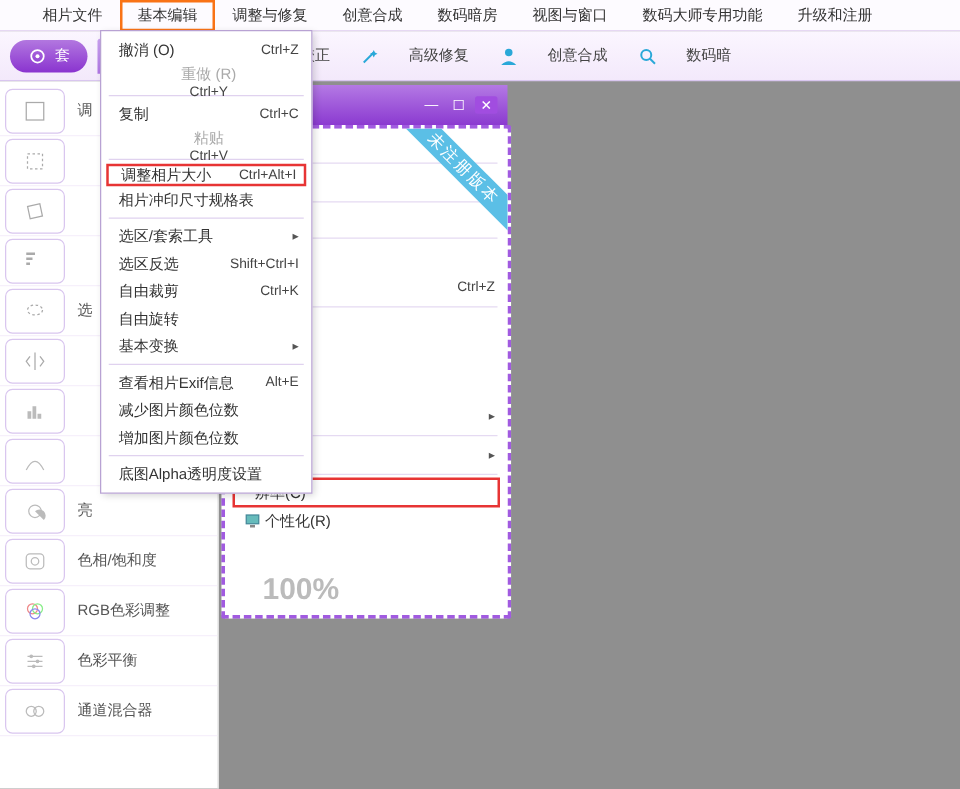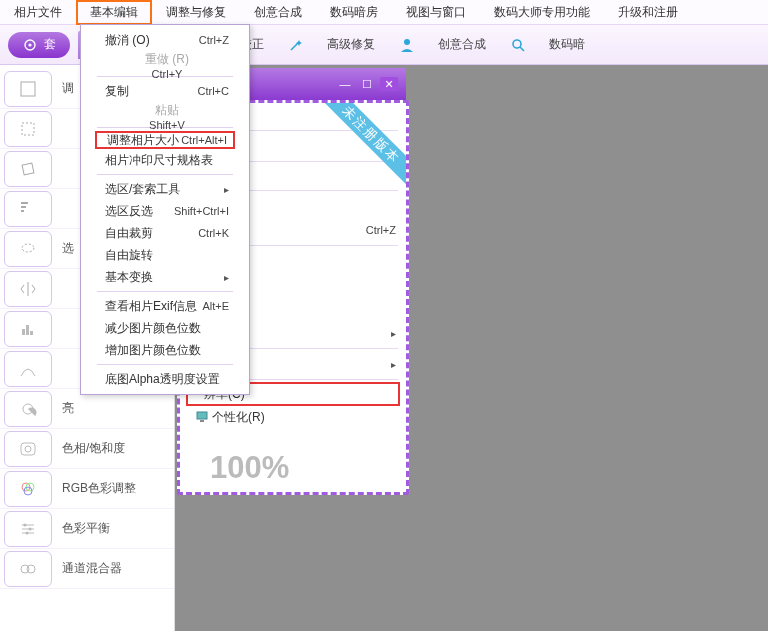--- a/index.html
+++ b/index.html
@@ -1,17 +1,17 @@
 <!DOCTYPE html>
 <html><head>
 <meta charset="utf-8">
 <style>
   * { box-sizing: border-box; margin: 0; padding: 0; font-family: "Microsoft YaHei", Arial, sans-serif; }
   body { width: 768px; height: 631px; background: #8f8f8f; overflow: hidden; position: relative; font-size: 12px; }
-  .menubar { height: 25px; background: #fdfbff; display: flex; align-items: center; border-bottom: 1px solid #e6d8f3; }
+  .menubar { height: 25px; background: #fdfbff; display: flex; align-items: center; border-bottom: 1px solid #e6d8f3; padding-left: 20px; }
   .menubar .mitem { padding: 0 14px; height: 25px; line-height: 25px; color: #333; cursor: default; }
   .menubar .mitem.highlight { border: 2px solid #f97316; line-height: 21px; padding: 0 12px; }
   .toolbar { height: 40px; background: linear-gradient(#fbf6ff,#f3e9fb); border-bottom: 1px solid #d9c6ef; display: flex; align-items: center; padding-left: 8px; }
   .tb-pill { background: linear-gradient(#b277e0,#8a34cf); color: #fff; height: 26px; border-radius: 13px; padding: 0 14px; display: flex; align-items: center; gap: 6px; font-size: 12px; margin-right: 8px; }
   .tb-tab { height: 28px; display: flex; align-items: center; gap: 23px; padding: 0 12px; color: #444; }
   .tb-tab.active { background: linear-gradient(#caa2f1,#b077e4); color: #fff; border-radius: 2px 2px 0 0; }
   .tb-icon { width: 16px; height: 16px; display: inline-flex; align-items: center; justify-content: center; }
   .workarea { position: absolute; top: 65px; left: 0; right: 0; bottom: 0; display: flex; }
   .sidebar { width: 175px; background: #fff; border-right: 1px solid #ddd; padding-top: 4px; overflow: hidden; }
   .sb-row { display: flex; align-items: center; height: 40px; border-bottom: 1px solid #f6f0fb; }
@@ -23,22 +23,22 @@
   .winbtn { width: 18px; height: 14px; color: #fff; display: inline-flex; align-items: center; justify-content: center; font-size: 11px; }
   .winbtn.close { background: #a14de0; border-radius: 2px; }
   .ribbon { position: absolute; top: 0; right: 0; width: 90px; height: 90px; overflow: hidden; pointer-events: none; }
   .ribbon span { position: absolute; display: block; width: 130px; transform: rotate(45deg); top: 22px; right: -30px; background: #5bbfe6; color: #fff; text-align: center; font-size: 13px; line-height: 20px; letter-spacing: 2px; }
   .ctx-list { padding-top: 24px; }
   .ctx-row { display: flex; align-items: center; height: 24px; padding: 0 10px 0 16px; color: #333; font-size: 12px; justify-content: space-between; }
   .ctx-row.has-arrow::after { content: "▸"; color: #555; font-size: 10px; }
   .ctx-sep { height: 1px; background: #e5daf2; margin: 3px 8px; }
   .ctx-shortcut { color: #444; font-size: 11px; }
   .ctx-row.hl { border: 2px solid #e73434; height: 24px; margin: -1px 6px; }
-  .bigtext { position: absolute; left: 30px; bottom: 6px; font-size: 31px; color: #bbb; font-weight: bold; text-shadow: 1px 1px 0 #fff; }
-  .dropdown { position: absolute; left: 80px; top: 24px; width: 170px; background: #fff; border: 1px solid #b8a2d3; box-shadow: 2px 2px 6px rgba(0,0,0,0.18); z-index: 50; padding: 4px 10px; }
+  .bigtext { position: absolute; left: 30px; bottom: 6px; font-size: 24px; color: #bbb; font-weight: bold; text-shadow: 1px 1px 0 #fff; }
+  .dropdown { position: absolute; left: 80px; top: 24px; width: 170px; background: #fff; border: 1px solid #b8a2d3; box-shadow: 2px 2px 6px rgba(0,0,0,0.18); z-index: 50; padding: 4px 0; }
   .dd-row { display: flex; justify-content: space-between; align-items: center; height: 22px; padding: 0 10px 0 14px; font-size: 12px; color: #333; }
   .dd-row.disabled { color: #aaa; flex-direction: column; }
   .dd-row.has-arrow::after { content: "▸"; color: #555; font-size: 10px; margin-left: auto; }
   .dd-row.highlight { border: 2px solid #e73434; margin: 0 4px; height: 18px; padding: 0 6px 0 10px; }
   .dd-sep { height: 1px; background: #e0d2ef; margin: 3px 6px; }
   .dd-shortcut { color: #444; font-size: 11px; }
   svg { display: block; }
 </style>
 </head>
 <body>
@@ -308,21 +308,21 @@
       <span>重做 (R)</span>
       <span class="dd-shortcut">Ctrl+Y</span>
     </div>
   <div class="dd-sep"></div>
   <div class="dd-row">
       <span>复制</span>
       <span class="dd-shortcut">Ctrl+C</span>
     </div>
   <div class="dd-row disabled">
       <span>粘贴</span>
-      <span class="dd-shortcut">Shift+V</span>
+      <span class="dd-shortcut">Ctrl+V</span>
     </div>
   <div class="dd-sep"></div>
   <div class="dd-row highlight">
       <span>调整相片大小</span>
       <span class="dd-shortcut">Ctrl+Alt+I</span>
     </div>
   <div class="dd-row">
       <span>相片冲印尺寸规格表</span>
     </div>
   <div class="dd-sep"></div>

